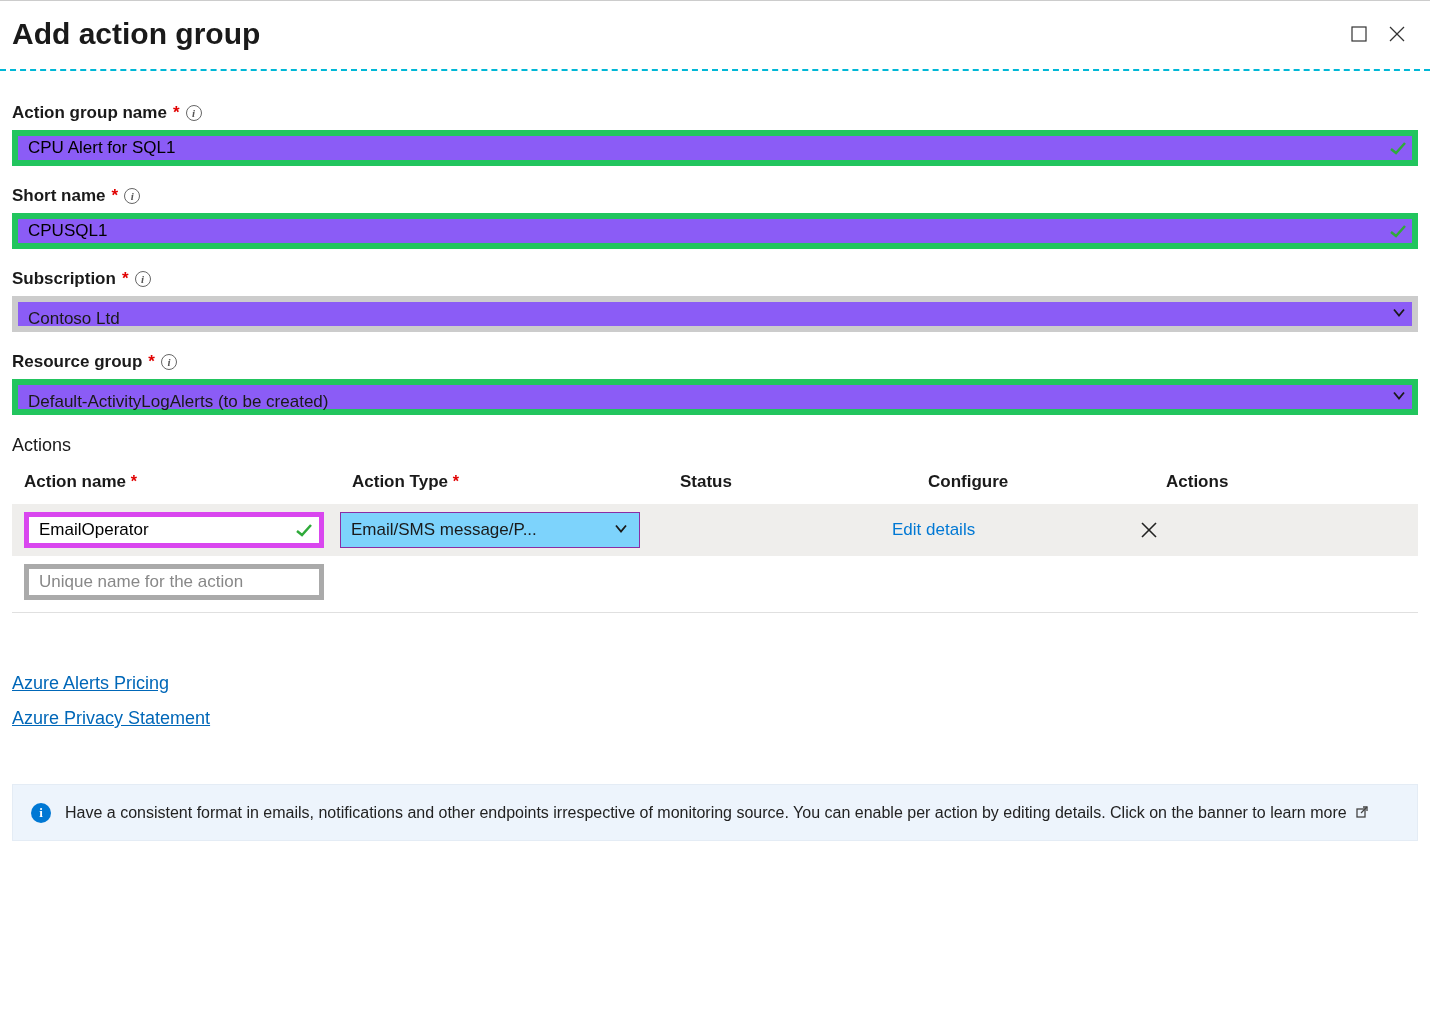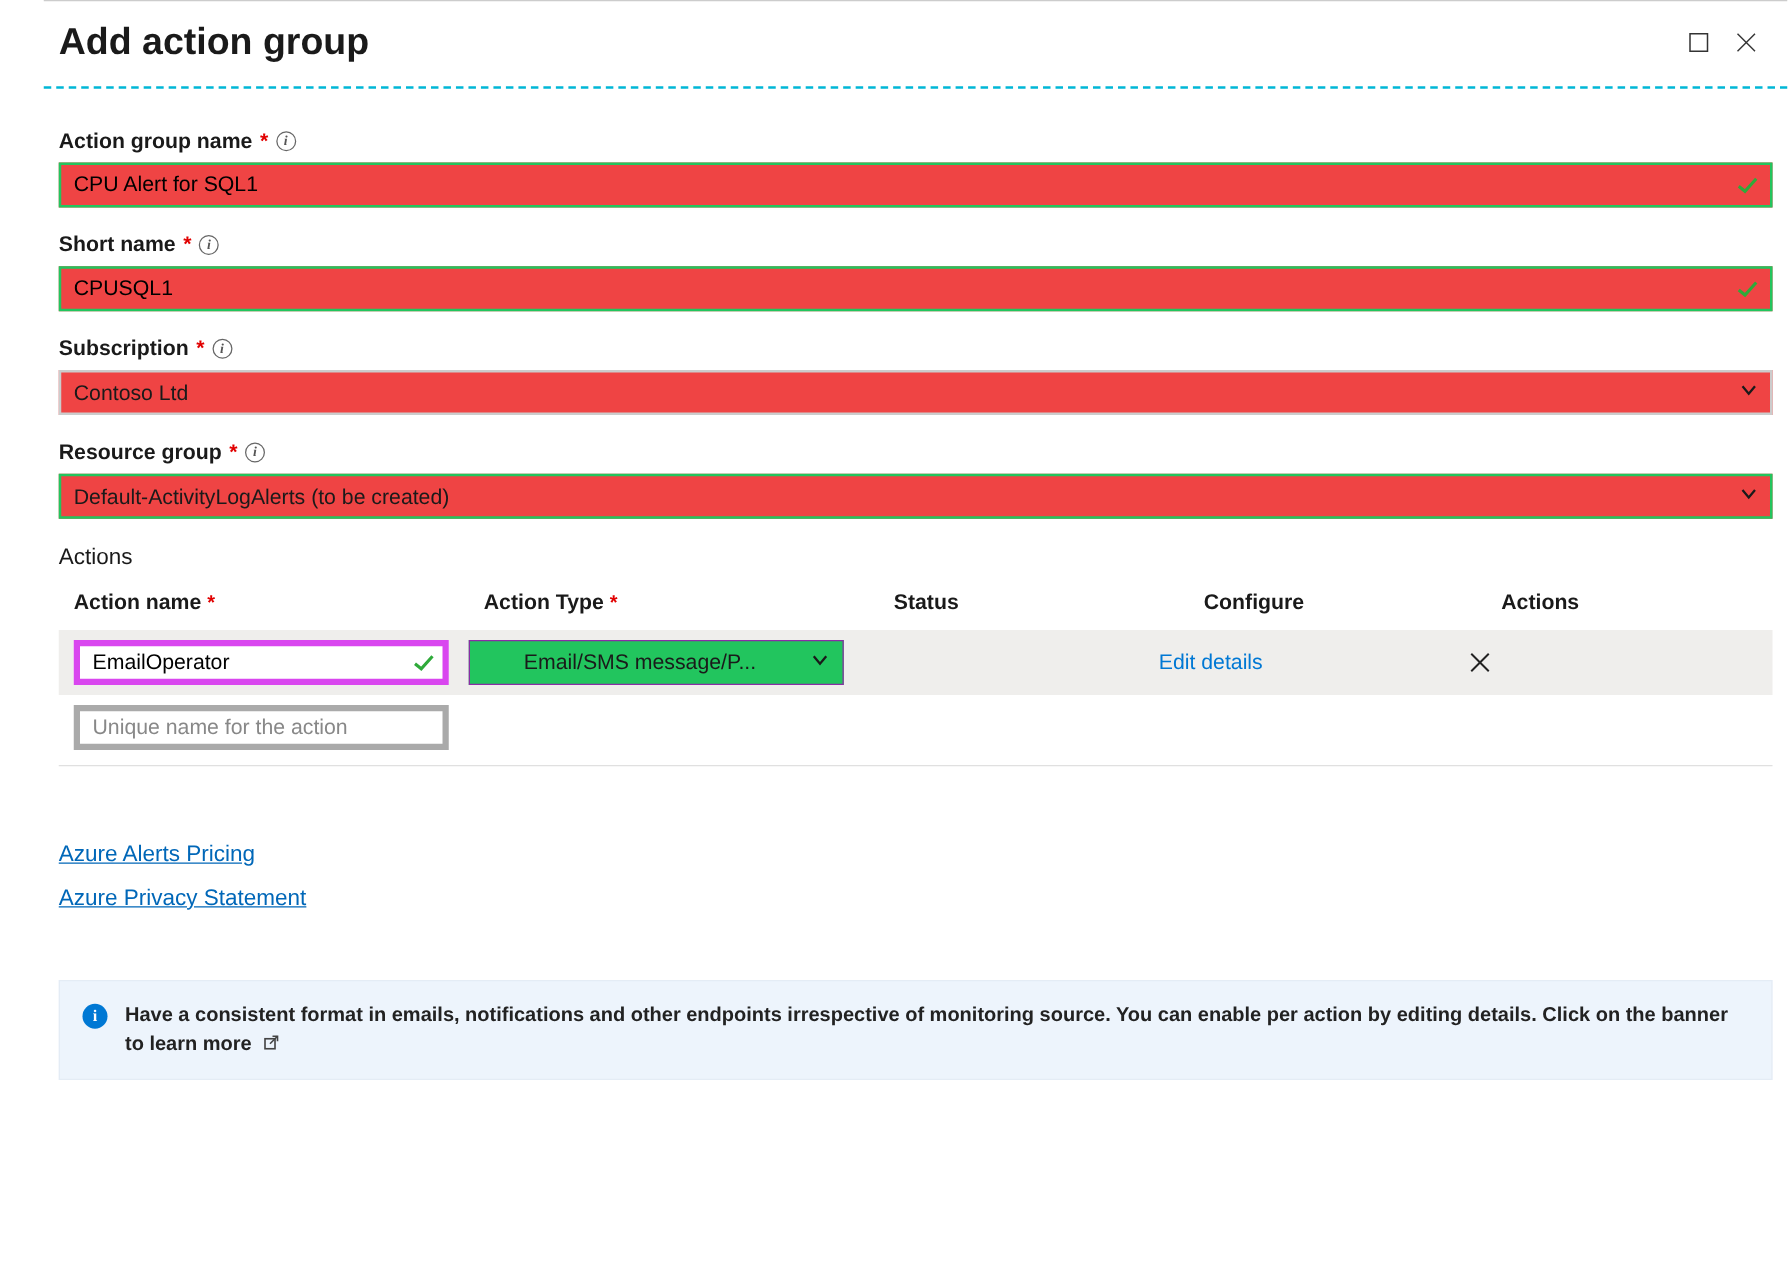--- a/index.html
+++ b/index.html
@@ -8,21 +8,20 @@
       background: #fff;
       color: #1a1a1a;
       font-size: 15px;
       width: 1430px;
       height: 1013px;
       overflow: hidden;
     }
     .panel {
       padding: 0;
       position: relative;
-      margin-left: 35px;
     }
     .top-border {
       border-top: 1px solid #ccc;
       height: 0;
     }
     .header-row {
       display: flex;
       align-items: center;
       padding: 16px 12px 18px 12px;
     }
@@ -79,23 +78,23 @@
       font-family: Georgia, serif;
       color: #555;
       line-height: 1;
     }
     .text-input, .select-input {
       width: 100%;
       height: 36px;
       padding: 0 34px 0 10px;
       font-size: 17px;
       font-family: inherit;
-      border: 2px solid #22c55e;
+      border: 6px solid #22c55e;
       outline: none;
-      background: #ef4444;
+      background: #8b5cf6;
       position: relative;
     }
     .input-wrap { position: relative; margin-bottom: 20px; }
     .input-wrap.gray .text-input,
     .input-wrap.gray .select-input { border-color: #ccc; }
     .valid-check {
       position: absolute;
       right: 10px;
       top: 50%;
       transform: translateY(-50%);
@@ -146,28 +145,27 @@
     }
     .row-input.gray { border-color: #aaa; }
     .row-input::placeholder { color: #888; }
     .row-select {
       width: 100%;
       height: 36px;
       padding: 0 36px 13px 10px;
       font-size: 17px;
       font-family: inherit;
       border: 1px solid #8a2da5;
-      background: #22c55e;
+      background: #7dd3fc;
       outline: none;
       white-space: nowrap;
       overflow: hidden;
       text-overflow: ellipsis;
       line-height: 34px;
       cursor: pointer;
-      text-align: center;
     }
     .row-select.gray { border-color: #aaa; }
     .edit-link {
       color: #0078d4;
       cursor: pointer;
       font-size: 17px;
     }
     .delete-x {
       width: 22px; height: 22px; cursor: pointer;
       display: flex; align-items: center; justify-content: center;
@@ -198,21 +196,20 @@
     .info-banner .info-circle {
       width: 20px; height:20px; border-radius: 50%;
       background: #0078d4; color: #fff; font-weight: 700; font-family: Georgia, serif;
       display:flex; align-items:center; justify-content:center; font-size:13px;
       flex-shrink: 0; margin-top:2px;
     }
     .info-banner .banner-text {
       font-size: 16px;
       line-height: 1.45;
       color: #222;
-      font-weight: bold;
     }
     .ext-link-icon {
       display:inline-block; width:14px; height:14px; vertical-align: -1px; margin-left:4px;
     }
     .ext-link-icon svg { width:14px; height:14px; stroke:#444; stroke-width:1.3; fill:none;}
   </style>
 </head>
 <body>
 
 <div class="panel">

